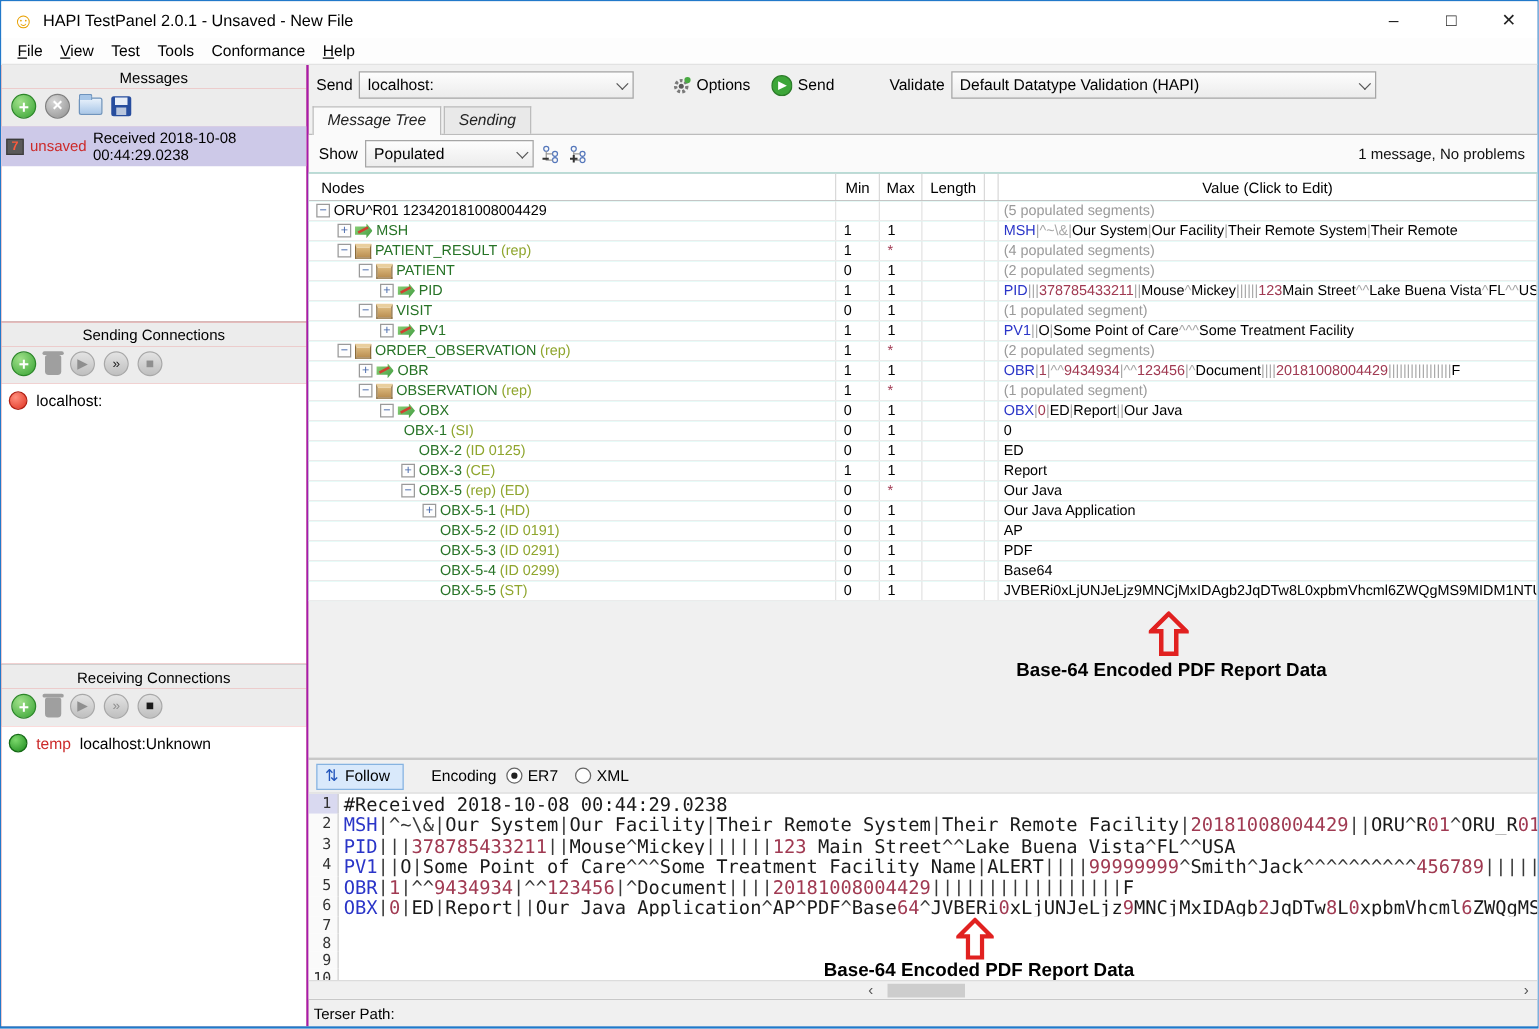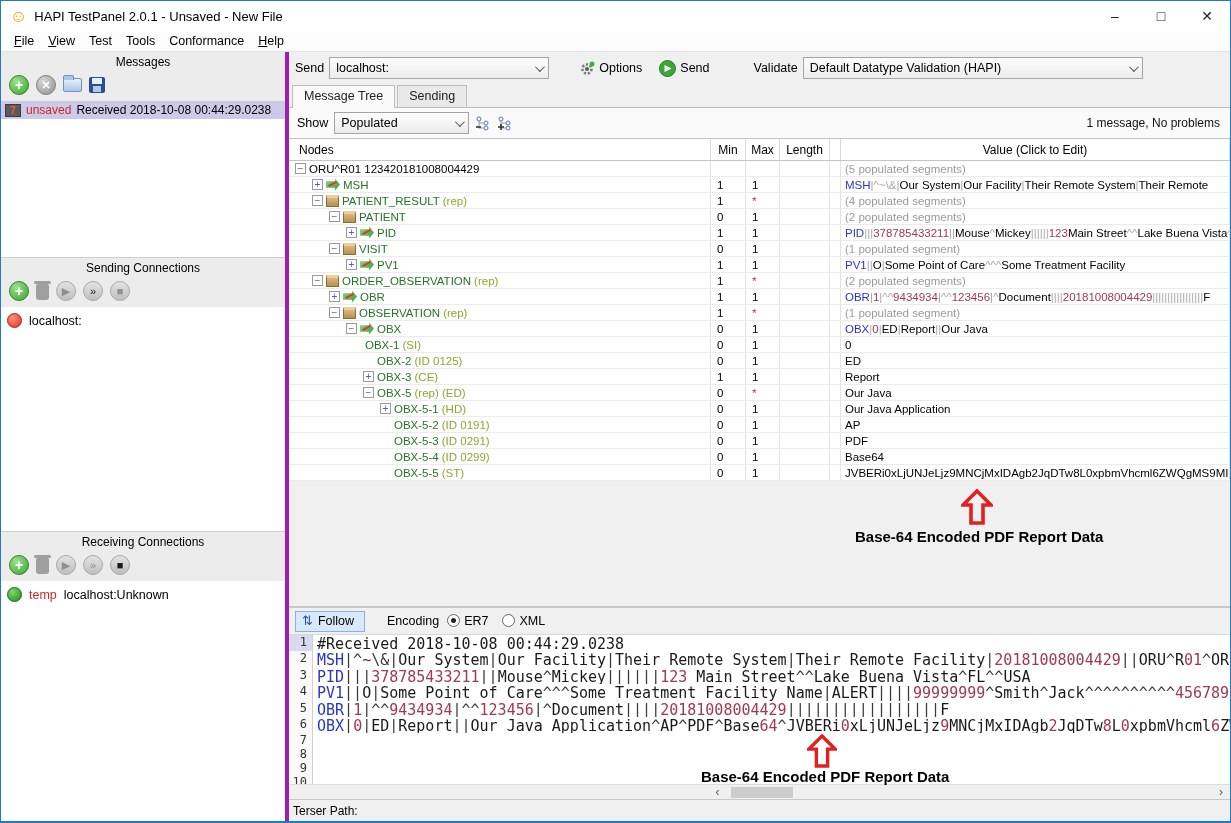--- a/index.html
+++ b/index.html
@@ -15,21 +15,21 @@
 
   
   .menubar { height:21px; background:#fdfdfd; border-bottom:1px solid #e2e2e2; display:flex; align-items:center; padding-left:6px; flex:none; }
   .menu-item { font-size:12.5px; color:#000; padding:1px 7px; }
   .menu-item u { text-decoration:underline; }
 
   
   .mainrow { flex:1; display:flex; min-height:0; }
 
   
-  .sidebar { width:288px; flex:none; background:#ef4444; border-right:4px solid #a21caf; display:flex; flex-direction:column; }
+  .sidebar { width:246px; flex:none; background:#ef4444; border-right:2px solid #a21caf; display:flex; flex-direction:column; }
   .side-section { display:flex; flex-direction:column; border-top:1px solid #cfcfcf; }
   .side-section:first-child { border-top:none; }
   .sec-msg { height:205px; }
   .sec-send { height:274px; }
   .sec-recv { flex:1; }
   .side-head { background:#ececec; text-align:center; font-size:12px; padding:3px 0 2px; color:#000; }
   .side-tools { background:#ececec; display:flex; align-items:center; gap:7px; padding:4px 0 6px 8px; }
   .side-list { background:#fff; flex:1; }
   .cicon { width:20px; height:20px; border-radius:50%; display:inline-flex; align-items:center; justify-content:center; font-size:11px; line-height:1; }
   .ci-add { background:radial-gradient(circle at 35% 30%, #9fe089, #37a333); color:#fff; font-size:14px; font-weight:bold; border:1px solid #2c8629; }
@@ -56,21 +56,21 @@
 
   .toolbar { height:32px; flex:none; display:flex; align-items:center; padding-left:6px; font-size:12.5px; gap:5px; }
   .combo { background:linear-gradient(#fdfdfd,#ececec); border:1px solid #a5a5a5; height:22px; display:flex; align-items:center; padding:0 6px; font-size:12.5px; position:relative; }
   .combo .chev { margin-left:auto; width:7px; height:7px; border-right:1.5px solid #555; border-bottom:1.5px solid #555; transform:rotate(45deg) translateY(-2px); }
   .combo-send { width:220px; }
   .combo-validate { width:340px; }
   .combo-show { width:135px; }
   .tool-btn { display:flex; align-items:center; gap:4px; padding:2px 6px; font-size:12.5px; }
   .gap { width:28px; }
 
-  .tabstrip { height:24px; flex:none; display:flex; align-items:flex-end; padding-left:3px; border-bottom:1px solid #bcbcbc; }
+  .tabstrip { height:24px; flex:none; display:flex; align-items:flex-end; padding-left:3px; border-bottom:1px solid #bcbcbc;font-style:italic; }
   .tab { font-size:12.5px; padding:3px 11px 4px; border:1px solid #bcbcbc; border-bottom:none; background:#e9e9e9; margin-right:2px; color:#222; }
   .tab.active { background:#fafafa; position:relative; top:1px; padding-bottom:5px; }
 
   .content { flex:1; background:#fafafa; display:flex; flex-direction:column; min-height:0; position:relative; }
   .showrow { height:30px; flex:none; display:flex; align-items:center; gap:6px; padding-left:8px; font-size:12.5px; }
   .mini-svg { display:inline-block; }
   .show-status { margin-left:auto; padding-right:10px; font-size:12px; color:#111; }
 
   
   .ttable { flex:none; border-top:1px solid #c5c5c5; background:#5eead4; font-size:11.5px; }

